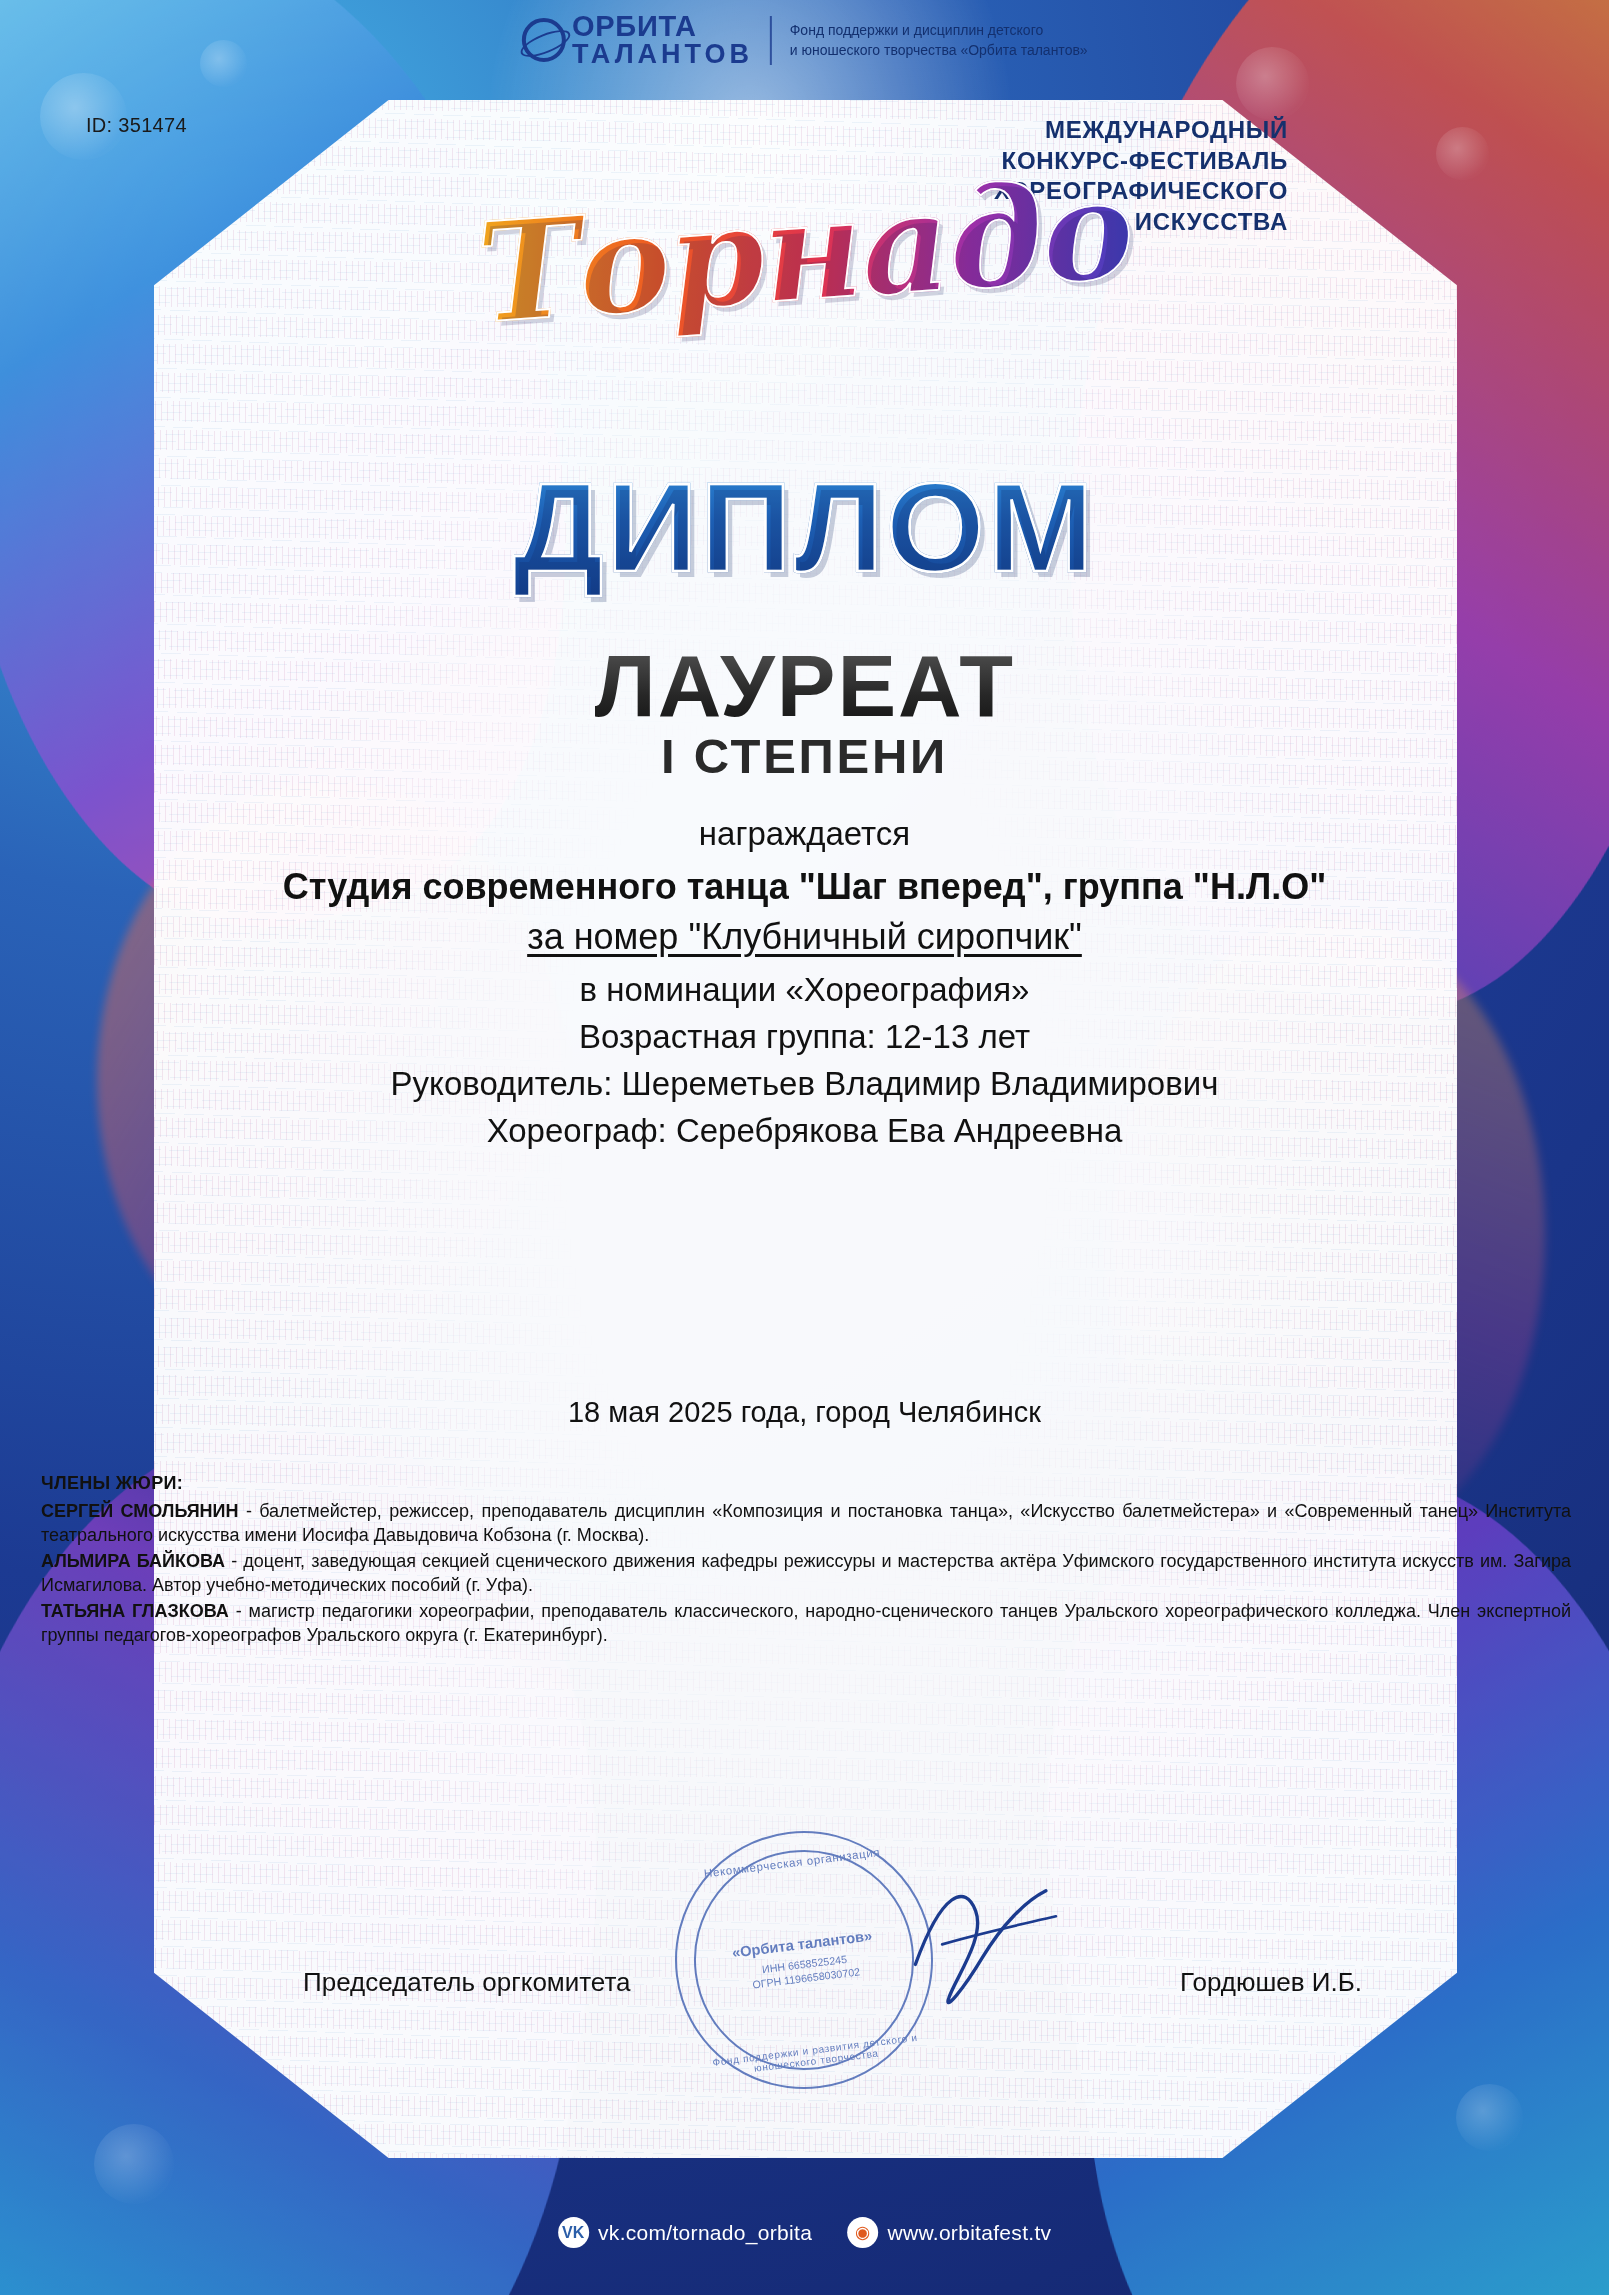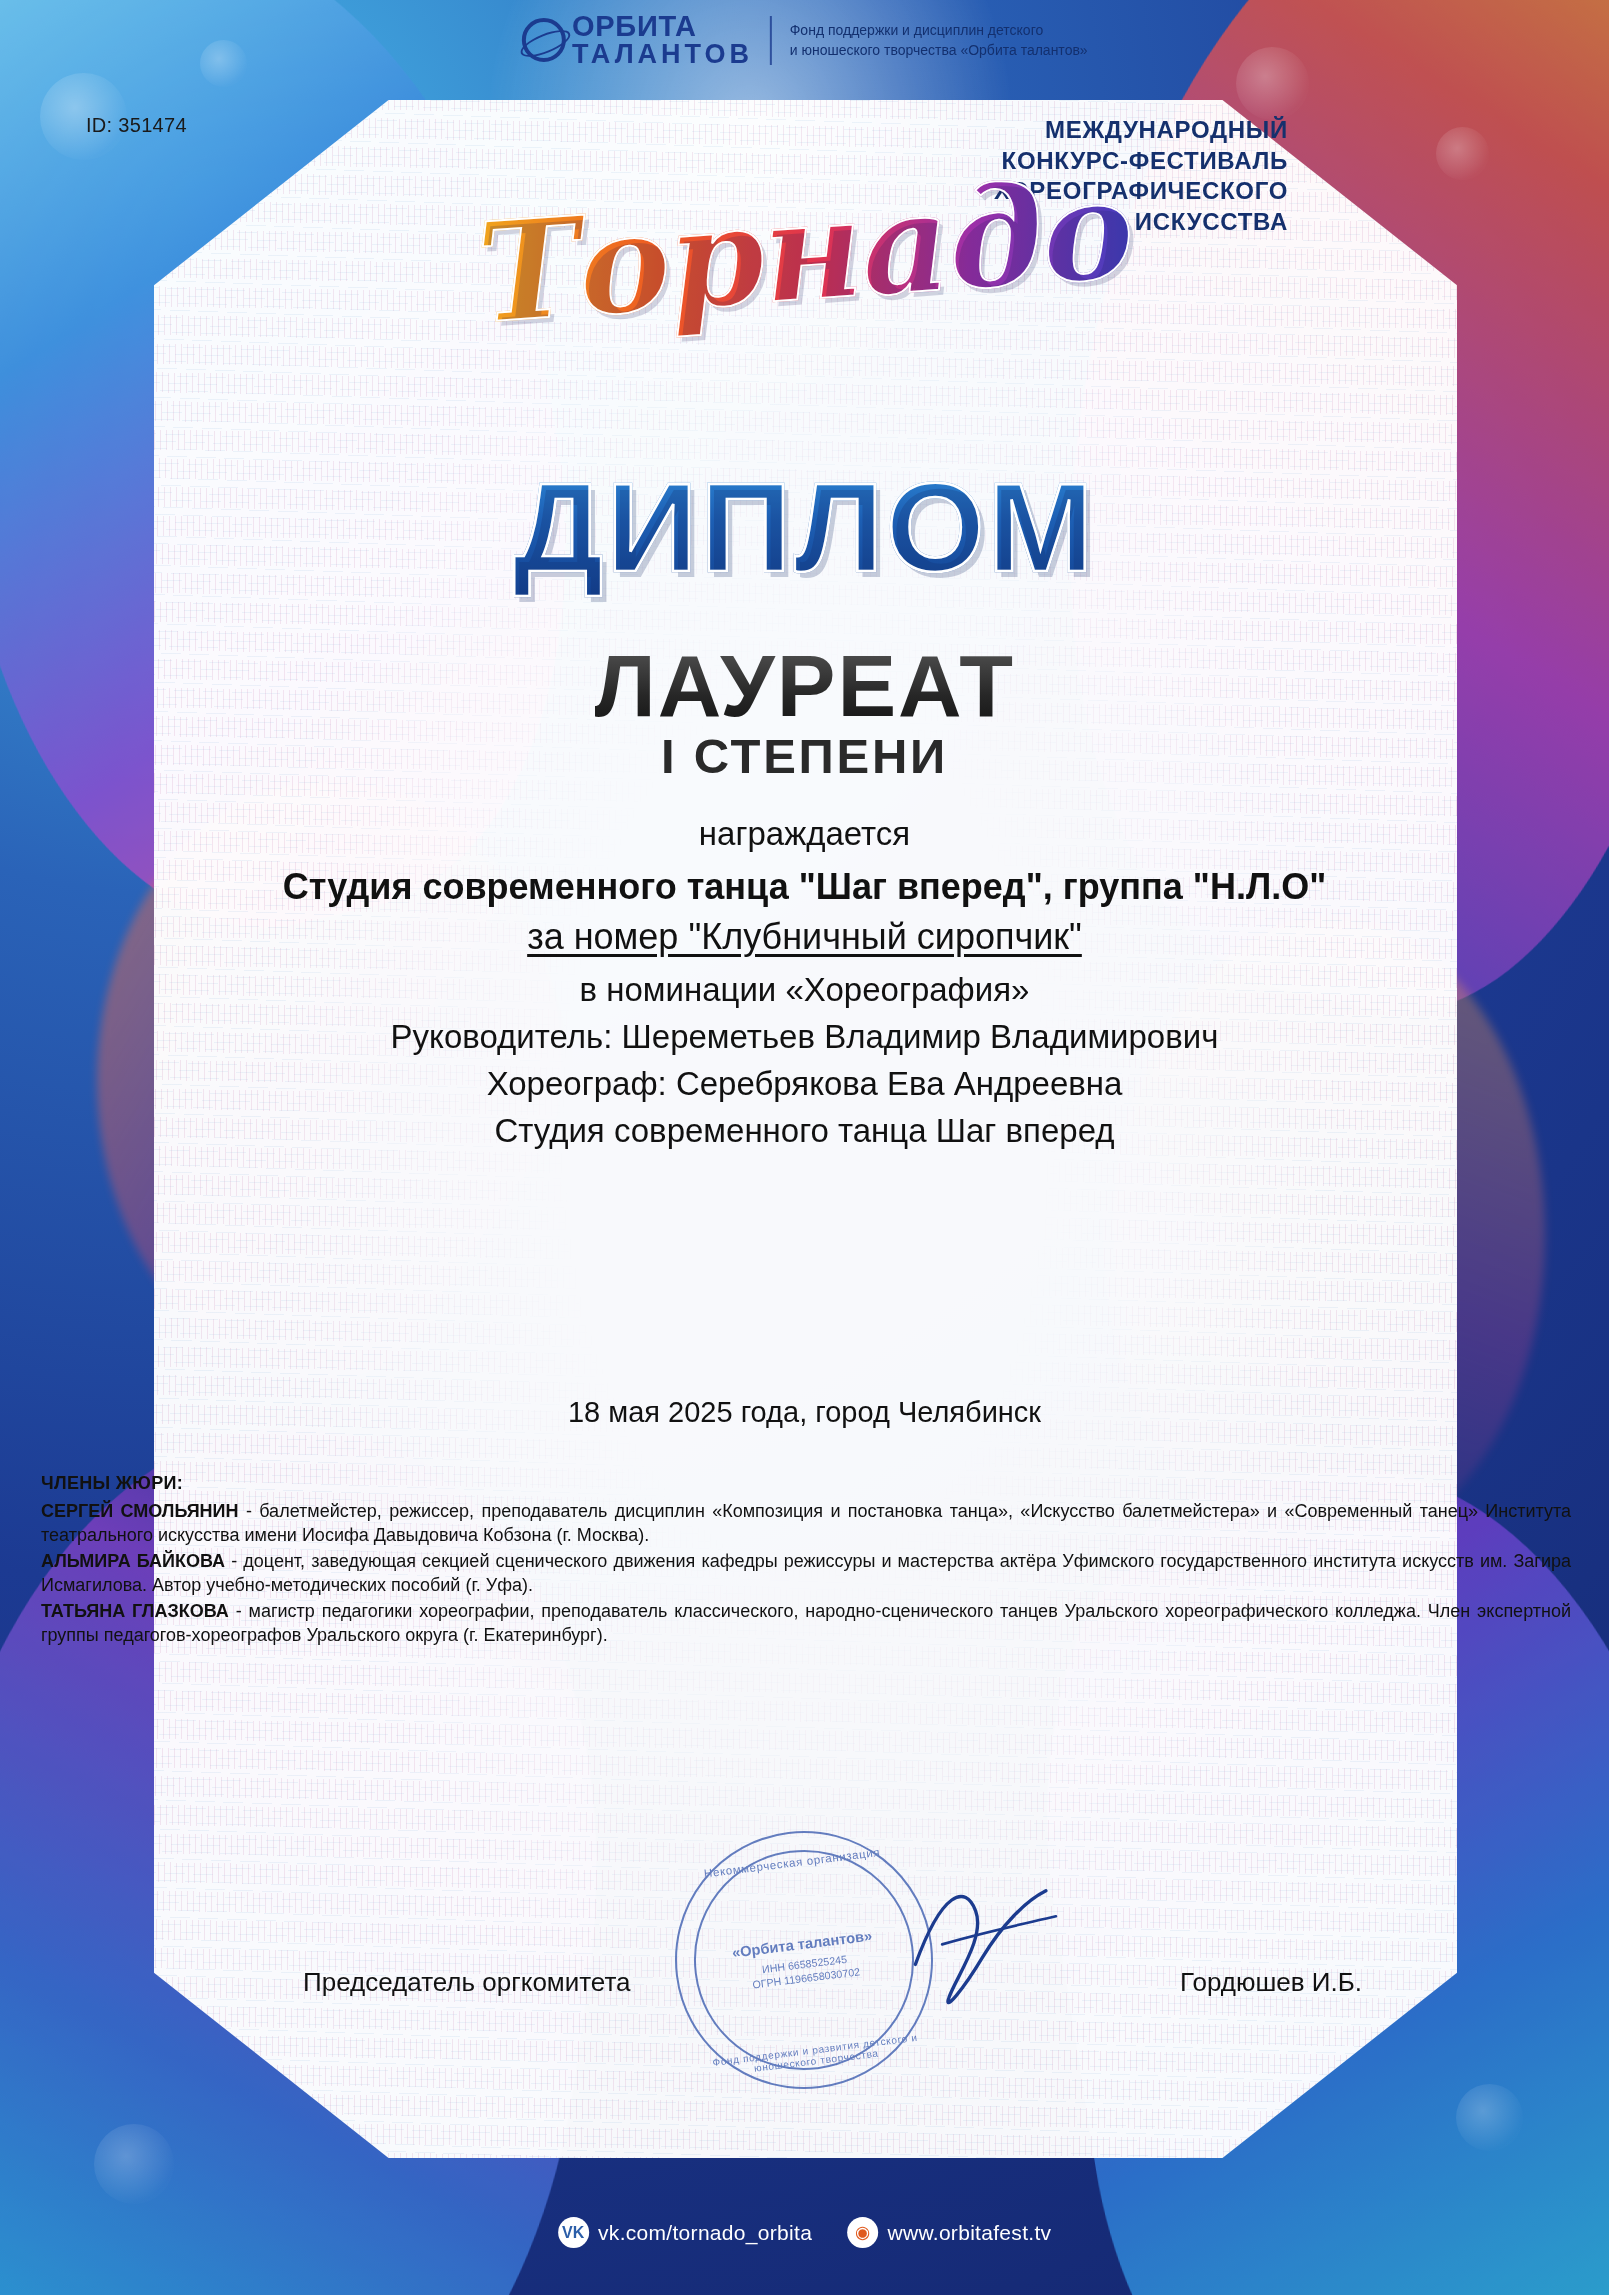--- a/index.html
+++ b/index.html
@@ -471,23 +471,23 @@
 
     <div class="diplom">ДИПЛОМ</div>
     <div class="laureat">ЛАУРЕАТ</div>
     <div class="degree">I СТЕПЕНИ</div>
 
     <div class="body-text">
       <div class="awarded">награждается</div>
       <div class="recipient">Студия современного танца "Шаг вперед", группа "Н.Л.О"</div>
       <div class="piece">за номер "Клубничный сиропчик"</div>
       <div class="line">в номинации «Хореография»</div>
+      <div class="line">Возрастная группа: 12-13 лет</div>
       <div class="line">Руководитель: Шереметьев Владимир Владимирович</div>
       <div class="line">Хореограф: Серебрякова Ева Андреевна</div>
-      <div class="line">Студия современного танца Шаг вперед</div>
     </div>
 
     <div class="date-line">18 мая 2025 года, город Челябинск</div>
 
     <div class="jury">
       <div class="jury-title">ЧЛЕНЫ ЖЮРИ:</div>
       <div class="jury-item">
         <b>СЕРГЕЙ СМОЛЬЯНИН</b><span> - балетмейстер, режиссер, преподаватель дисциплин «Композиция и постановка танца», «Искусство балетмейстера» и «Современный танец» Института театрального искусства имени Иосифа Давыдовича Кобзона (г. Москва).</span>
       </div>
       <div class="jury-item">

